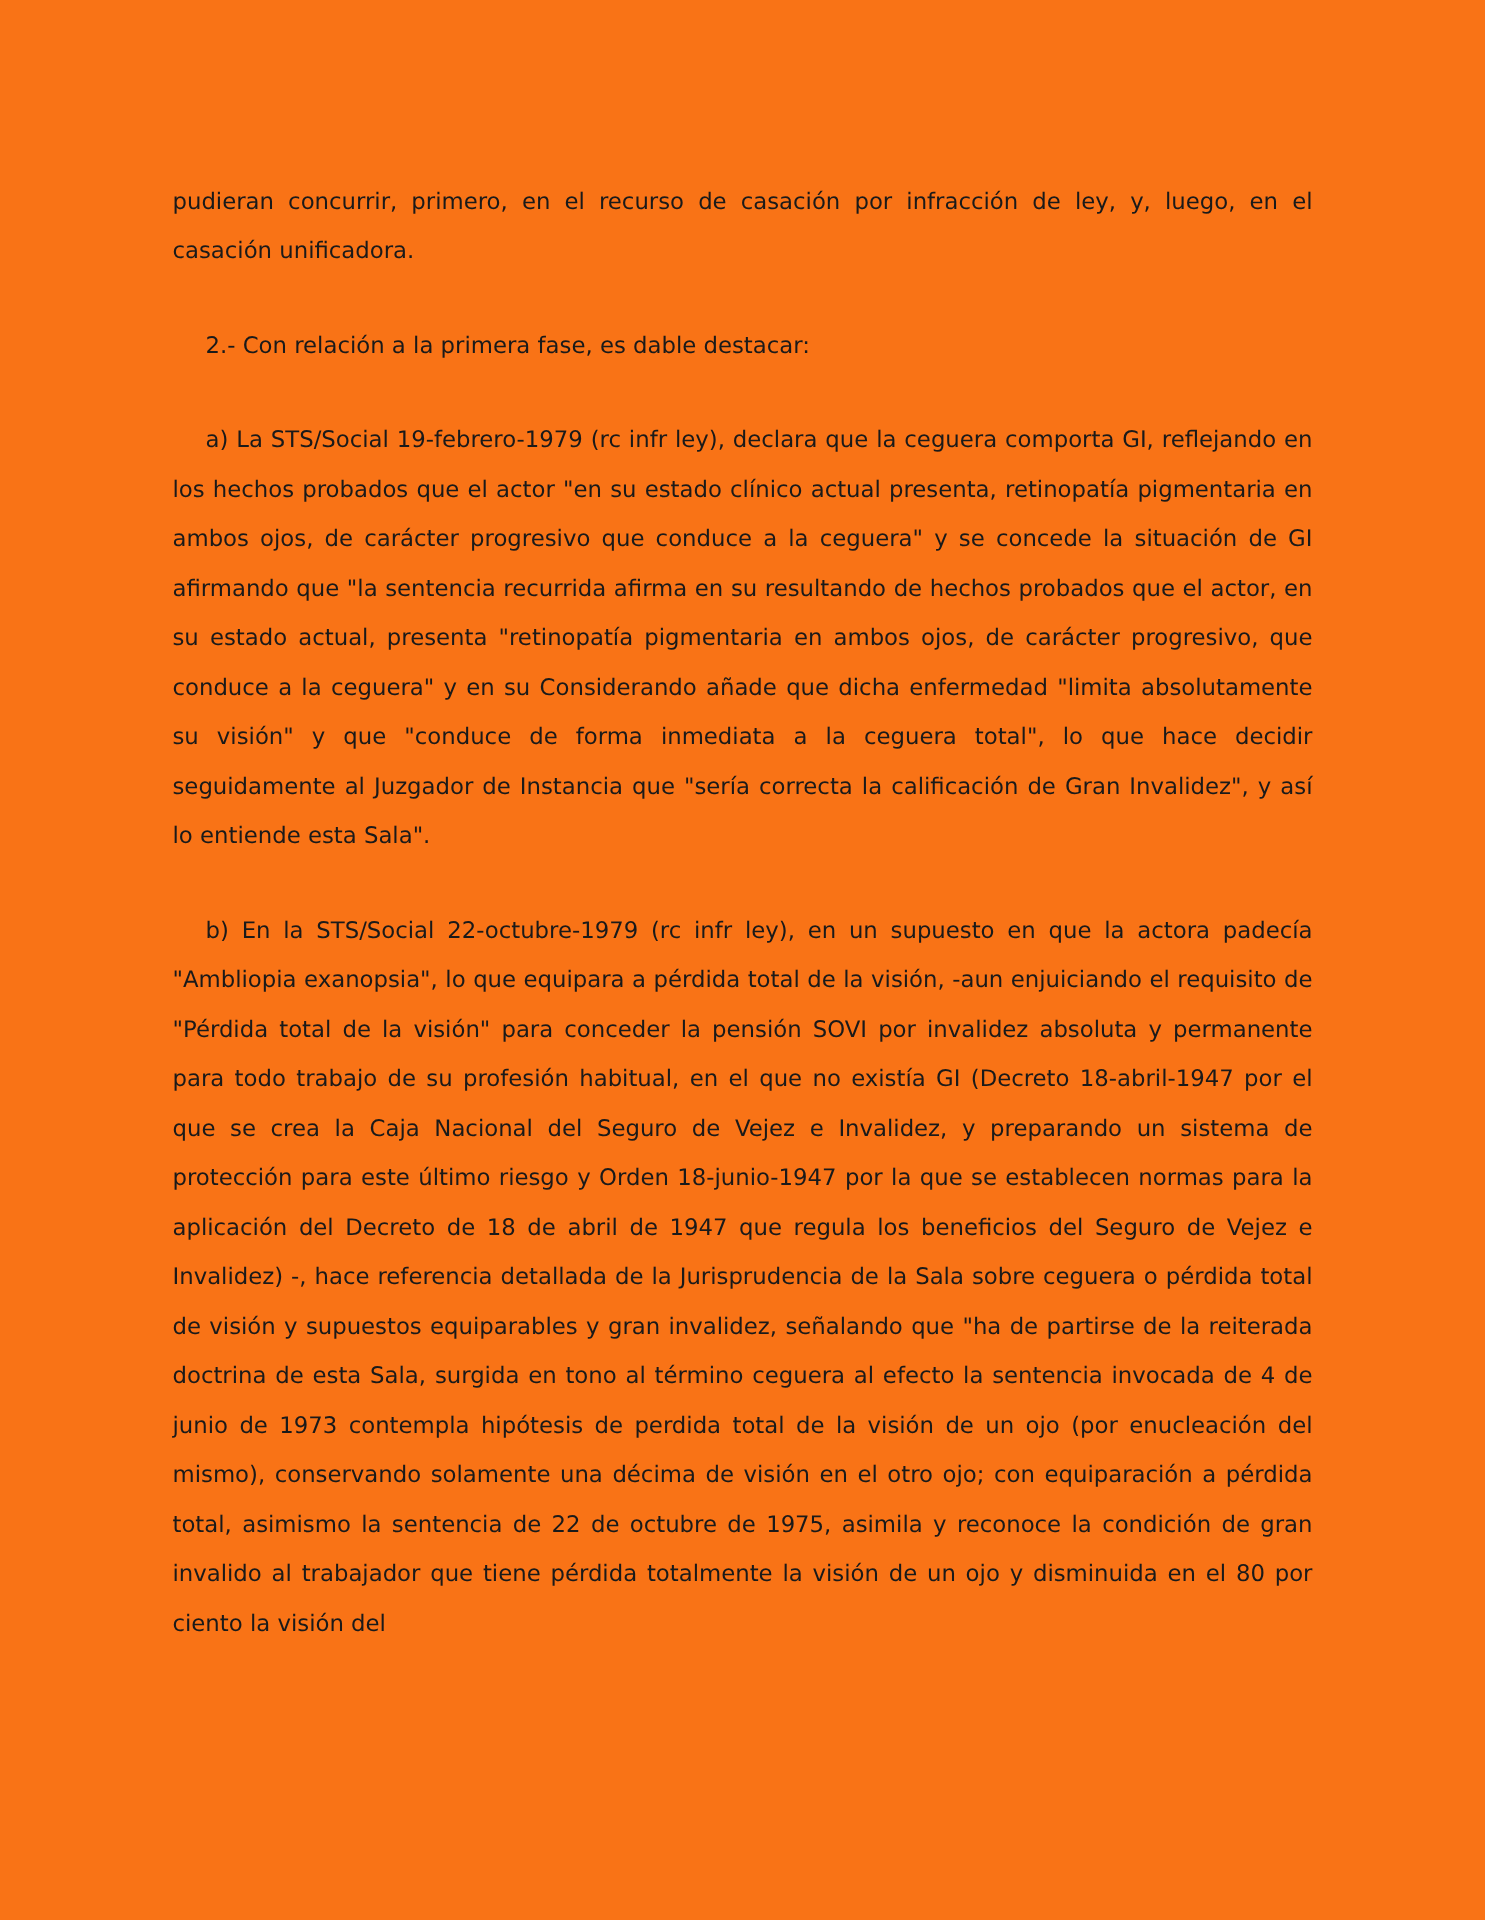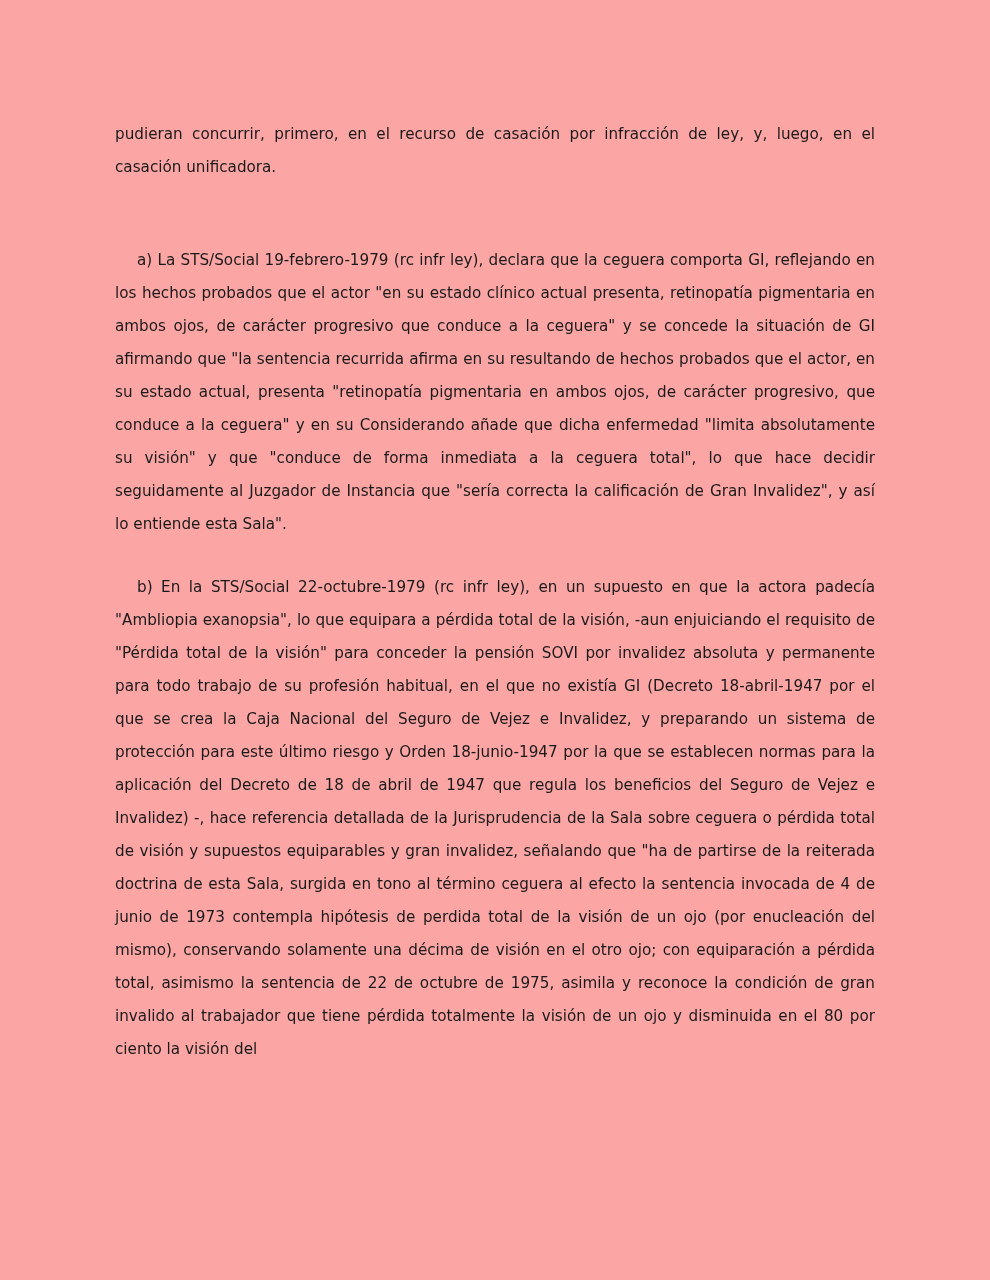--- a/index.html
+++ b/index.html
@@ -11,21 +11,21 @@
     width: 990px;
     height: 1280px;
     font-family: "DejaVu Sans", sans-serif;
     color: #000000;
   }
   .page {
     width: 990px;
     height: 1280px;
     box-sizing: border-box;
     padding: 118px 115px 0 115px;
-    background: #fca5a5;
+    background: #f97316;
   }
   .doc-body {
     width: 760px;
   }
   p.para {
     margin: 0 0 0 0;
     font-size: 15.2px;
     line-height: 2.17;
     text-align: justify;
     text-justify: inter-word;
@@ -40,20 +40,21 @@
 </head>
 <body>
 
 <div class="page">
   <div class="doc-body">
 
     <p class="para">pudieran concurrir, primero, en el recurso de casación por infracción de ley, y, luego, en el casación unificadora.</p>
 
     <div class="gap-md"></div>
 
+    <p class="para indent">2.- Con relación a la primera fase, es dable destacar:</p>
 
     <div class="gap-md"></div>
 
     <p class="para indent">a) La STS/Social 19-febrero-1979 (rc infr ley), declara que la ceguera comporta GI, reflejando en los hechos probados que el actor "en su estado clínico actual presenta, retinopatía pigmentaria en ambos ojos, de carácter progresivo que conduce a la ceguera" y se concede la situación de GI afirmando que "la sentencia recurrida afirma en su resultando de hechos probados que el actor, en su estado actual, presenta "retinopatía pigmentaria en ambos ojos, de carácter progresivo, que conduce a la ceguera" y en su Considerando añade que dicha enfermedad "limita absolutamente su visión" y que "conduce de forma inmediata a la ceguera total", lo que hace decidir seguidamente al Juzgador de Instancia que "sería correcta la calificación de Gran Invalidez", y así lo entiende esta Sala".</p>
 
     <div class="gap-md"></div>
 
     <p class="para indent">b) En la STS/Social 22-octubre-1979 (rc infr ley), en un supuesto en que la actora padecía "Ambliopia exanopsia", lo que equipara a pérdida total de la visión, -aun enjuiciando el requisito de "Pérdida total de la visión" para conceder la pensión SOVI por invalidez absoluta y permanente para todo trabajo de su profesión habitual, en el que no existía GI (Decreto 18-abril-1947 por el que se crea la Caja Nacional del Seguro de Vejez e Invalidez, y preparando un sistema de protección para este último riesgo y Orden 18-junio-1947 por la que se establecen normas para la aplicación del Decreto de 18 de abril de 1947 que regula los beneficios del Seguro de Vejez e Invalidez) -, hace referencia detallada de la Jurisprudencia de la Sala sobre ceguera o pérdida total de visión y supuestos equiparables y gran invalidez, señalando que "ha de partirse de la reiterada doctrina de esta Sala, surgida en tono al término ceguera al efecto la sentencia invocada de 4 de junio de 1973 contempla hipótesis de perdida total de la visión de un ojo (por enucleación del mismo), conservando solamente una décima de visión en el otro ojo; con equiparación a pérdida total, asimismo la sentencia de 22 de octubre de 1975, asimila y reconoce la condición de gran invalido al trabajador que tiene pérdida totalmente la visión de un ojo y disminuida en el 80 por ciento la visión del</p>
 
   </div>

